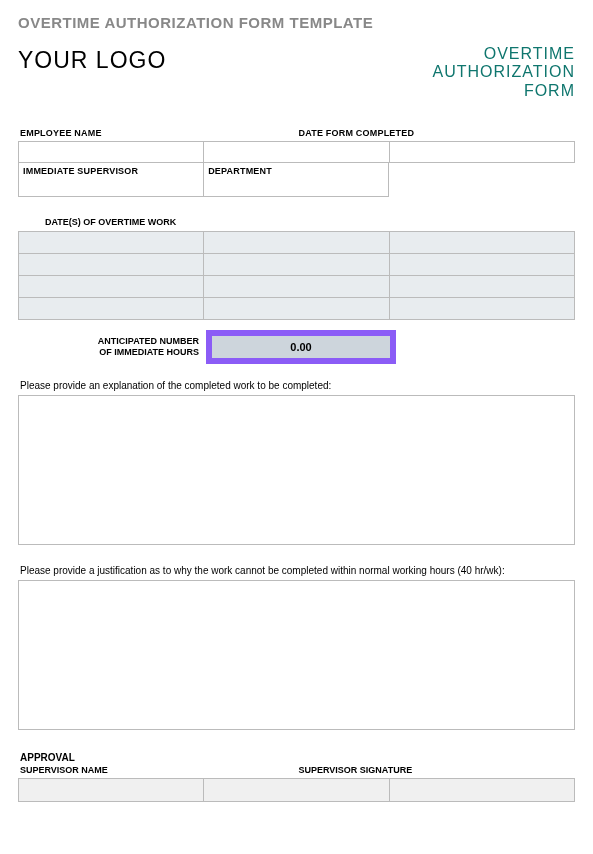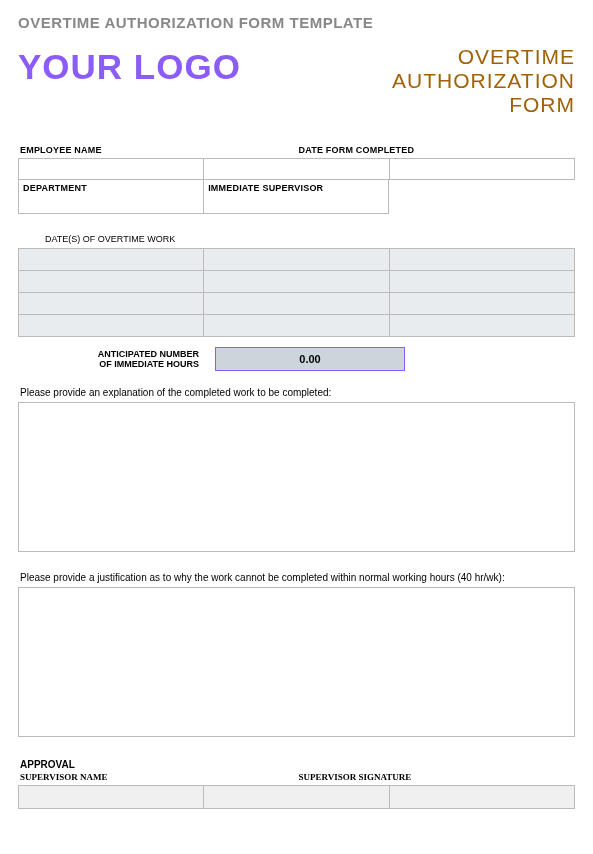--- a/index.html
+++ b/index.html
@@ -18,32 +18,32 @@
     letter-spacing: 0.5px;
     margin-bottom: 14px;
   }
   .header-row {
     display: flex;
     justify-content: space-between;
     align-items: flex-start;
     margin-bottom: 18px;
   }
   .logo {
-    font-size: 35px;
-    font-weight: 700;
-    color: #8b5cf6;
+    font-size: 23px;
+    font-weight: 400;
+    color: #000000;
     letter-spacing: 1px;
     line-height: 1;
     padding-top: 4px;
   }
   .form-title {
     text-align: right;
-    font-size: 21px;
+    font-size: 16px;
     font-weight: 400;
-    color: #a16207;
+    color: #0f766e;
     line-height: 1.15;
     letter-spacing: 1px;
   }
   .section-spacer { height: 10px; }
   .field-row {
     display: flex;
     width: 100%;
   }
   .field-cell {
     flex: 1;
@@ -73,51 +73,51 @@
     background: transparent;
   }
   .row1-labels {
     display: flex;
     width: 100%;
   }
   .row1-labels > div { flex: 1; }
   .row2 { width: 66.66%; }
   .dates-label {
     font-size: 9px;
-    font-weight: normal;
+    font-weight: bold;
     margin: 20px 0 4px 2px;
     padding-left: 25px;
   }
   table.dates {
     width: 100%;
     border-collapse: collapse;
   }
   table.dates td {
     border: 1px solid #bbb;
     background: #e8ecef;
     height: 22px;
     padding: 0 4px;
   }
   .ant-row {
     display: flex;
     align-items: center;
     margin-top: 10px;
-    gap: 12px;
+    gap: 3px;
   }
   .ant-label {
     font-size: 9px;
     font-weight: bold;
     text-align: right;
     line-height: 1.2;
     width: 185px;
     padding-right: 4px;
   }
   .ant-box {
     background: #cdd5dc;
-    border: 1px solid #8b5cf6;
+    border: 6px solid #8b5cf6;
     width: 190px;
     text-align: center;
     font-size: 11px;
     font-weight: bold;
     padding: 5px 0;
   }
   .prompt {
     font-size: 10px;
     margin: 16px 0 4px 2px;
   }
@@ -137,21 +137,20 @@
   }
   .approval-labels {
     display: flex;
     width: 100%;
   }
   .approval-labels > div {
     flex: 1;
     font-size: 9px;
     font-weight: bold;
     padding: 0 0 3px 2px;
-    font-family: Liberation Serif, serif;
   }
   .approval-row {
     display: flex;
     width: 100%;
   }
   .approval-row .acell {
     flex: 1;
     border: 1px solid #bbb;
     background: #f0f0f0;
     height: 24px;
@@ -190,25 +189,25 @@
     <input class="field-input" value="" style="">
   </div>
   <div class="field-cell">
     <input class="field-input" value="" style="">
   </div>
 </div>
 
 
 <div class="field-row row2">
   <div class="field-cell" style="border-top:none;">
+    <div class="field-label">IMMEDIATE SUPERVISOR</div>
+    <input class="field-input" value="" style="">
+  </div>
+  <div class="field-cell" style="border-top:none;">
     <div class="field-label">DEPARTMENT</div>
-    <input class="field-input" value="" style="">
-  </div>
-  <div class="field-cell" style="border-top:none;">
-    <div class="field-label">IMMEDIATE SUPERVISOR</div>
     <input class="field-input" value="" style="">
   </div>
 </div>
 
 <div class="dates-label">DATE(S) OF OVERTIME WORK</div>
 <table class="dates">
   <tbody>
       <tr>
     <td></td>
     <td></td>

